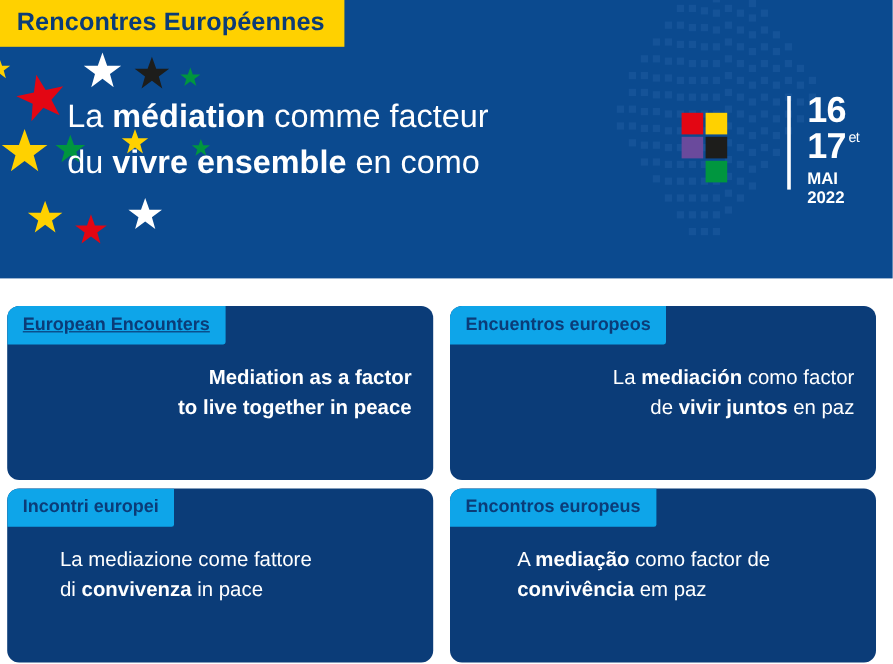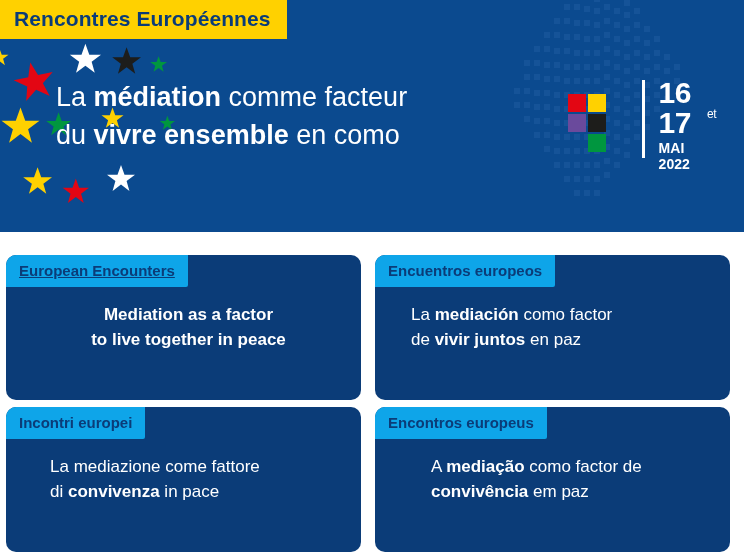--- a/index.html
+++ b/index.html
@@ -90,21 +90,21 @@
     line-height: 1;
   }
   .date-d1, .date-d2 {
     font-size: 30px;
     font-weight: bold;
     letter-spacing: -0.5px;
   }
   .date-et {
     font-size: 12px;
     font-weight: normal;
-    margin-left: 16px;
+    margin-left: 2px;
     vertical-align: top;
   }
   .date-month {
     font-size: 14px;
     font-weight: bold;
     margin-top: 3px;
   }
   .date-year {
     font-size: 14px;
     font-weight: bold;
@@ -157,23 +157,23 @@
   .card-body {
     color: #ffffff;
     font-size: 17px;
     line-height: 1.45;
     font-weight: 300;
     padding: 16px 18px 0 18px;
   }
   .card-body b { font-weight: bold; }
   .card-en .card-body, .card-it .card-body { text-align: center; }
   .card-es .card-body, .card-pt .card-body { text-align: center; }
-  .card-en .card-body { text-align: center; padding-left: 28px; }
+  .card-en .card-body { text-align: right; padding-left: 28px; }
   .card-it .card-body { text-align: left; padding-left: 44px; }
-  .card-es .card-body { text-align: left; padding-left: 36px; }
+  .card-es .card-body { text-align: right; padding-left: 36px; }
   .card-pt .card-body { text-align: left; padding-left: 56px; }
 </style>
 </head>
 <body>
 
 <div class="page">
 
   <div class="hero">
 
     <svg class="hero-map" viewBox="0 0 300 260" aria-hidden="true">

